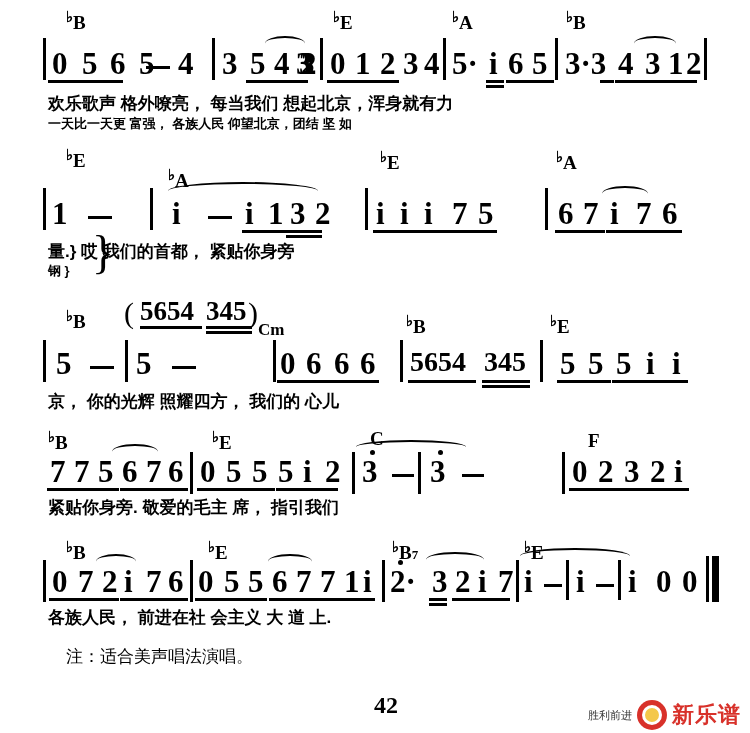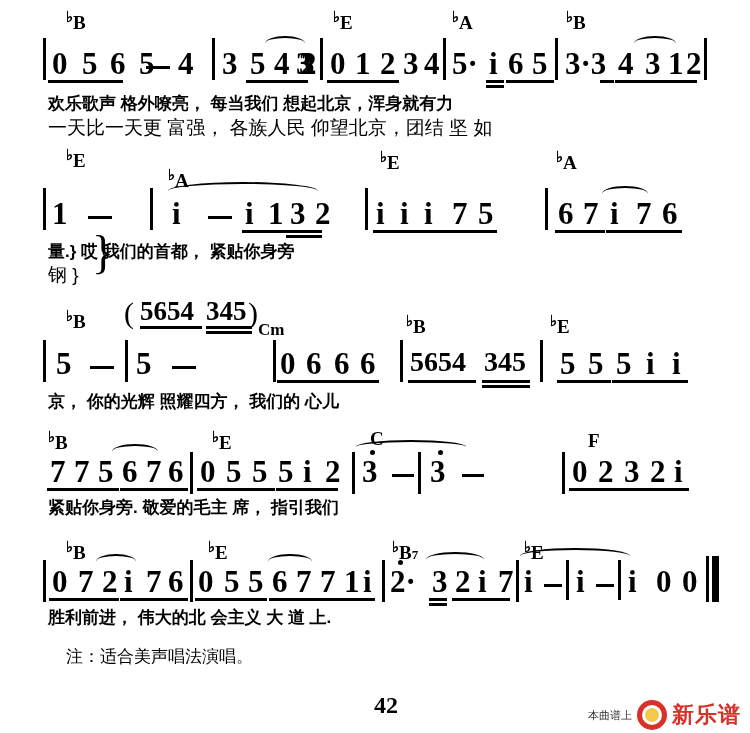--- a/index.html
+++ b/index.html
@@ -33,22 +33,22 @@
   .lyric{
     position:absolute;
     font-family:"Liberation Sans","DejaVu Sans",sans-serif;
     font-size:17px;
     font-weight:bold;
     white-space:nowrap;
   }
   .lyric2{
     position:absolute;
     font-family:"Liberation Sans","DejaVu Sans",sans-serif;
-    font-size:19px;
-    font-weight:normal;
+    font-size:13px;
+    font-weight:bold;
     white-space:nowrap;
   }
   .bracebig{
     position:absolute;
     font-size:46px;
     font-family:"Liberation Serif",serif;
   }
   .paren{position:absolute;font-size:30px;}
   .finebar{position:absolute;background:#000;}
   .footnote{
@@ -352,30 +352,30 @@
     <div class="dash" style="left:596px;top:584px;width:18px;"></div>
     <div class="bar" style="left:618px;top:560px;height:40px;"></div>
     <div class="note" style="left:628px;top:566px;">i</div>
     <div class="note" style="left:656px;top:566px;">0</div>
     <div class="note" style="left:682px;top:566px;">0</div>
     <div class="slur" style="left:520px;top:548px;width:110px;height:14px;"></div>
 
     <div class="finebar" style="left:706px;top:556px;width:3px;height:46px;"></div>
     <div class="finebar" style="left:712px;top:556px;width:7px;height:46px;"></div>
 
-    <div class="lyric" style="left:48px;top:606px;">胜利前进，  伟大的北 会主义 大 道 上.</div>
+    <div class="lyric" style="left:48px;top:606px;">各族人民，  前进在社 会主义 大 道 上.</div>
   </div>
 
   <div class="bracebig" style="left:92px;top:226px;">}</div>
 
   <div class="footnote" style="left:66px;top:645px;">注：适合美声唱法演唱。</div>
 
   <div class="pageno" style="left:374px;top:692px;">42</div>
 
   <div class="wm" style="left:588px;top:700px;">
-    <span class="wm-text-small">本曲谱上</span>
+    <span class="wm-text-small">胜利前进</span>
     <span class="wm-badge">
         <span class="inner"></span>
       </span>
     <span class="wm-brand">新乐谱</span>
   </div>
 
 </div>
 
 </body></html>

